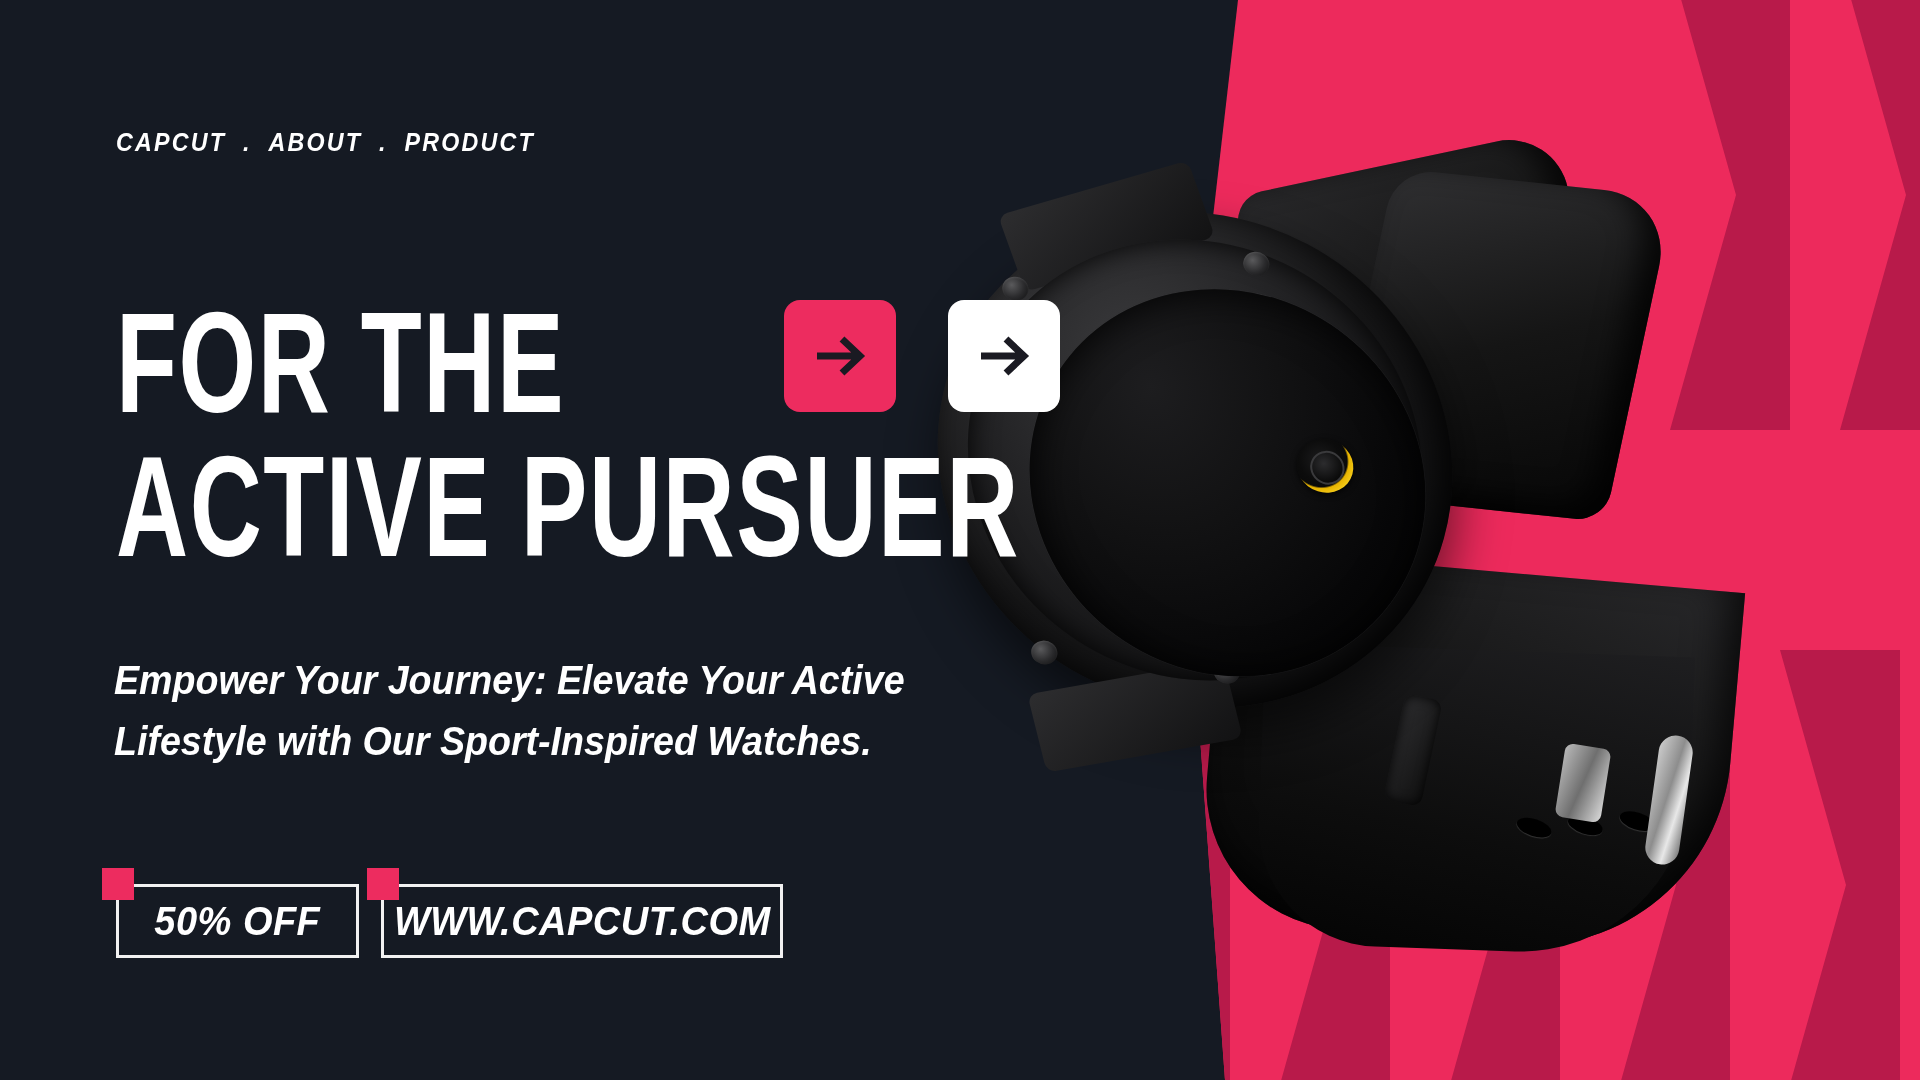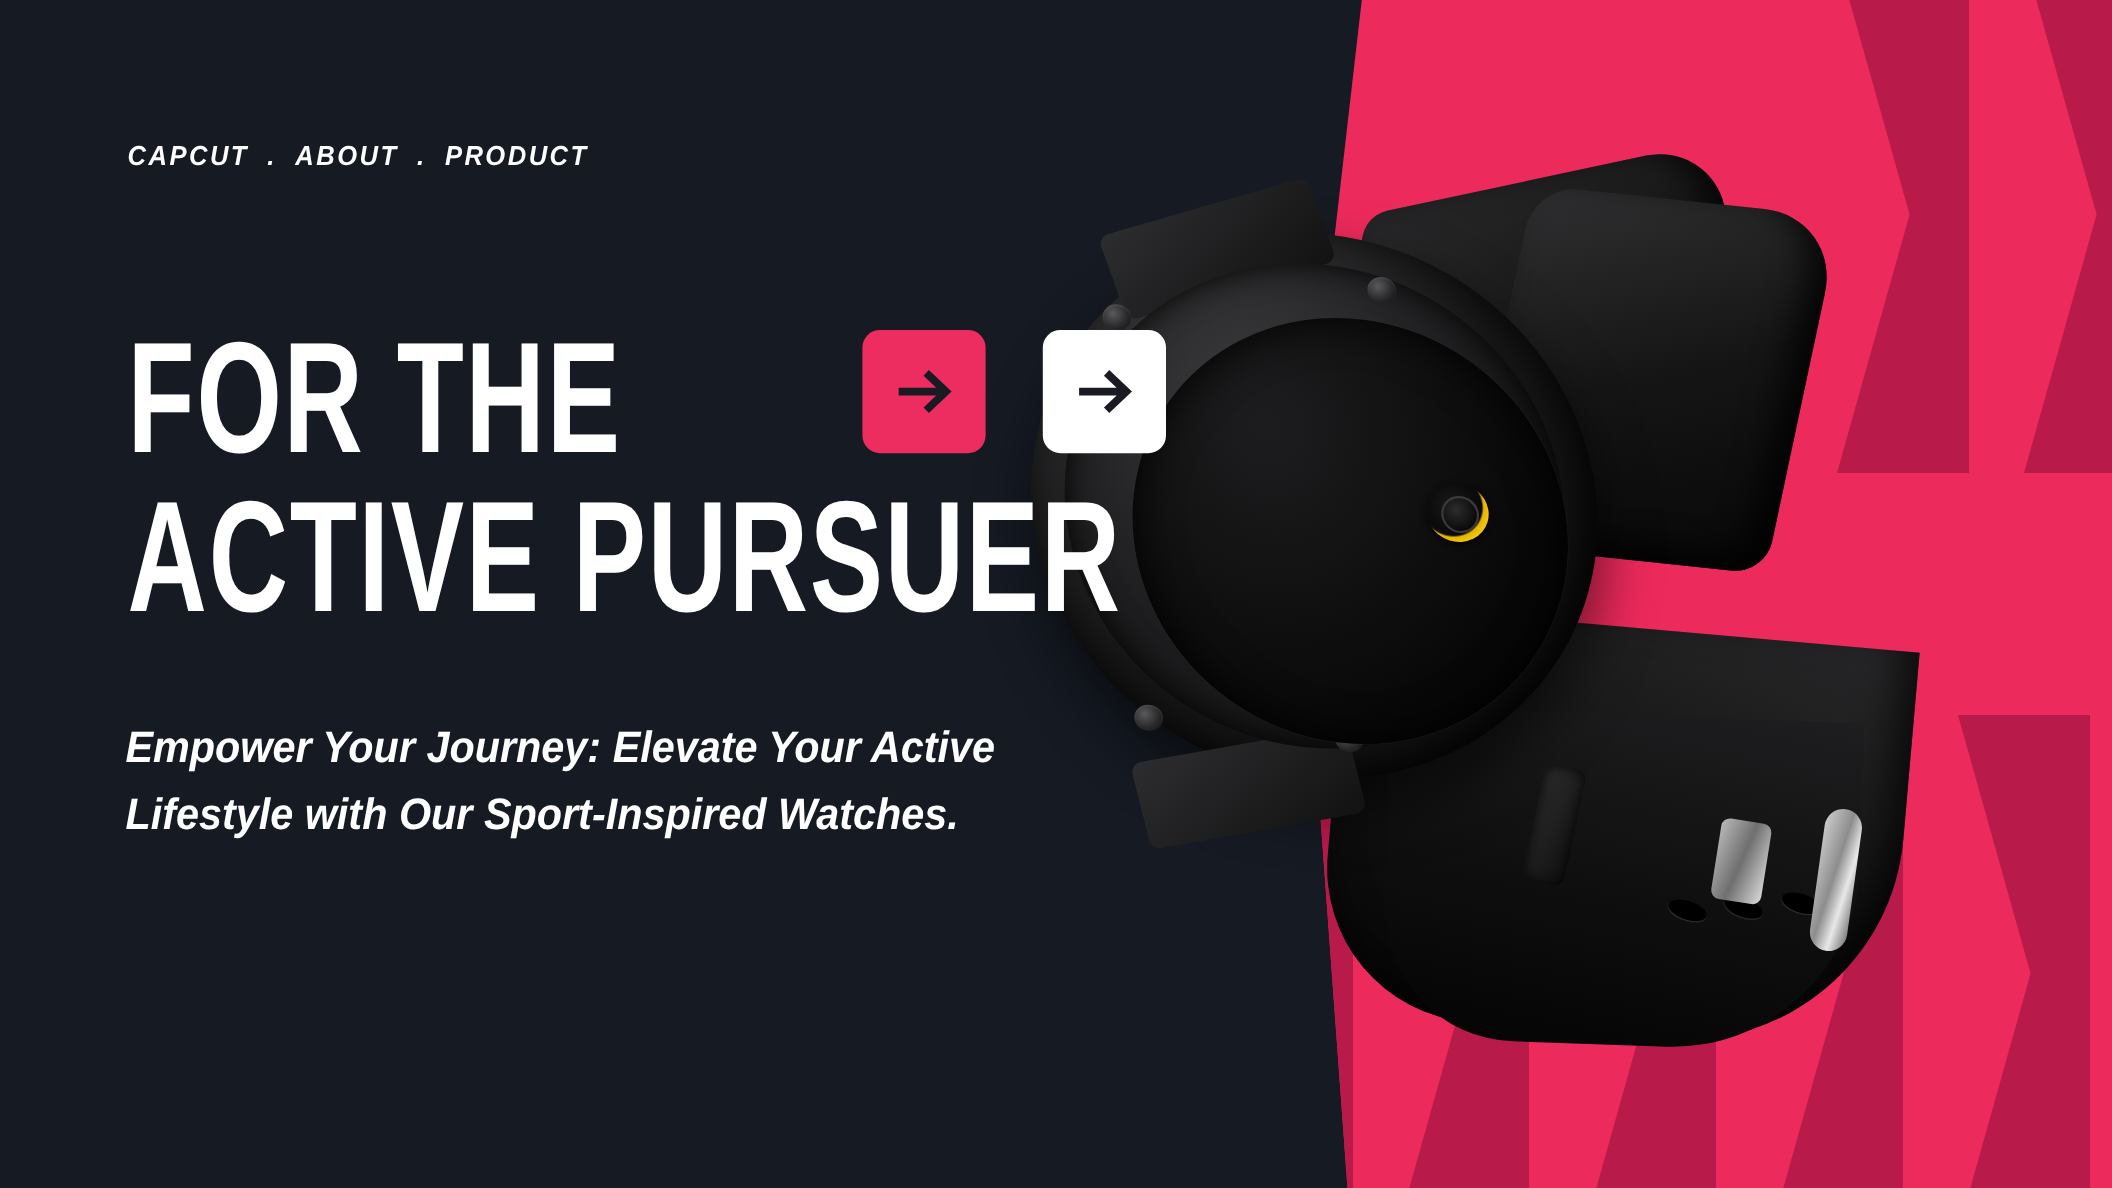--- a/index.html
+++ b/index.html
@@ -336,15 +336,29 @@
               </svg>
             </span>
           </div>
         </div>
       </div>
       <div class="hl-text hl-line2">ACTIVE PURSUER</div>
     </div>
 
     <p class="subtitle">Empower Your Journey: Elevate Your Active Lifestyle with Our Sport-Inspired Watches.</p>
 
+    <div class="cta-row">
+      <div class="cta-box offer">
+        <span class="sq"></span>
+        <div class="frame">
+          <span class="cta-label">50% OFF</span>
+        </div>
+      </div>
+      <div class="cta-box site">
+        <span class="sq"></span>
+        <div class="frame">
+          <span class="cta-label">WWW.CAPCUT.COM</span>
+        </div>
+      </div>
+    </div>
 
   </div>
 </div>
 
 </body></html>

